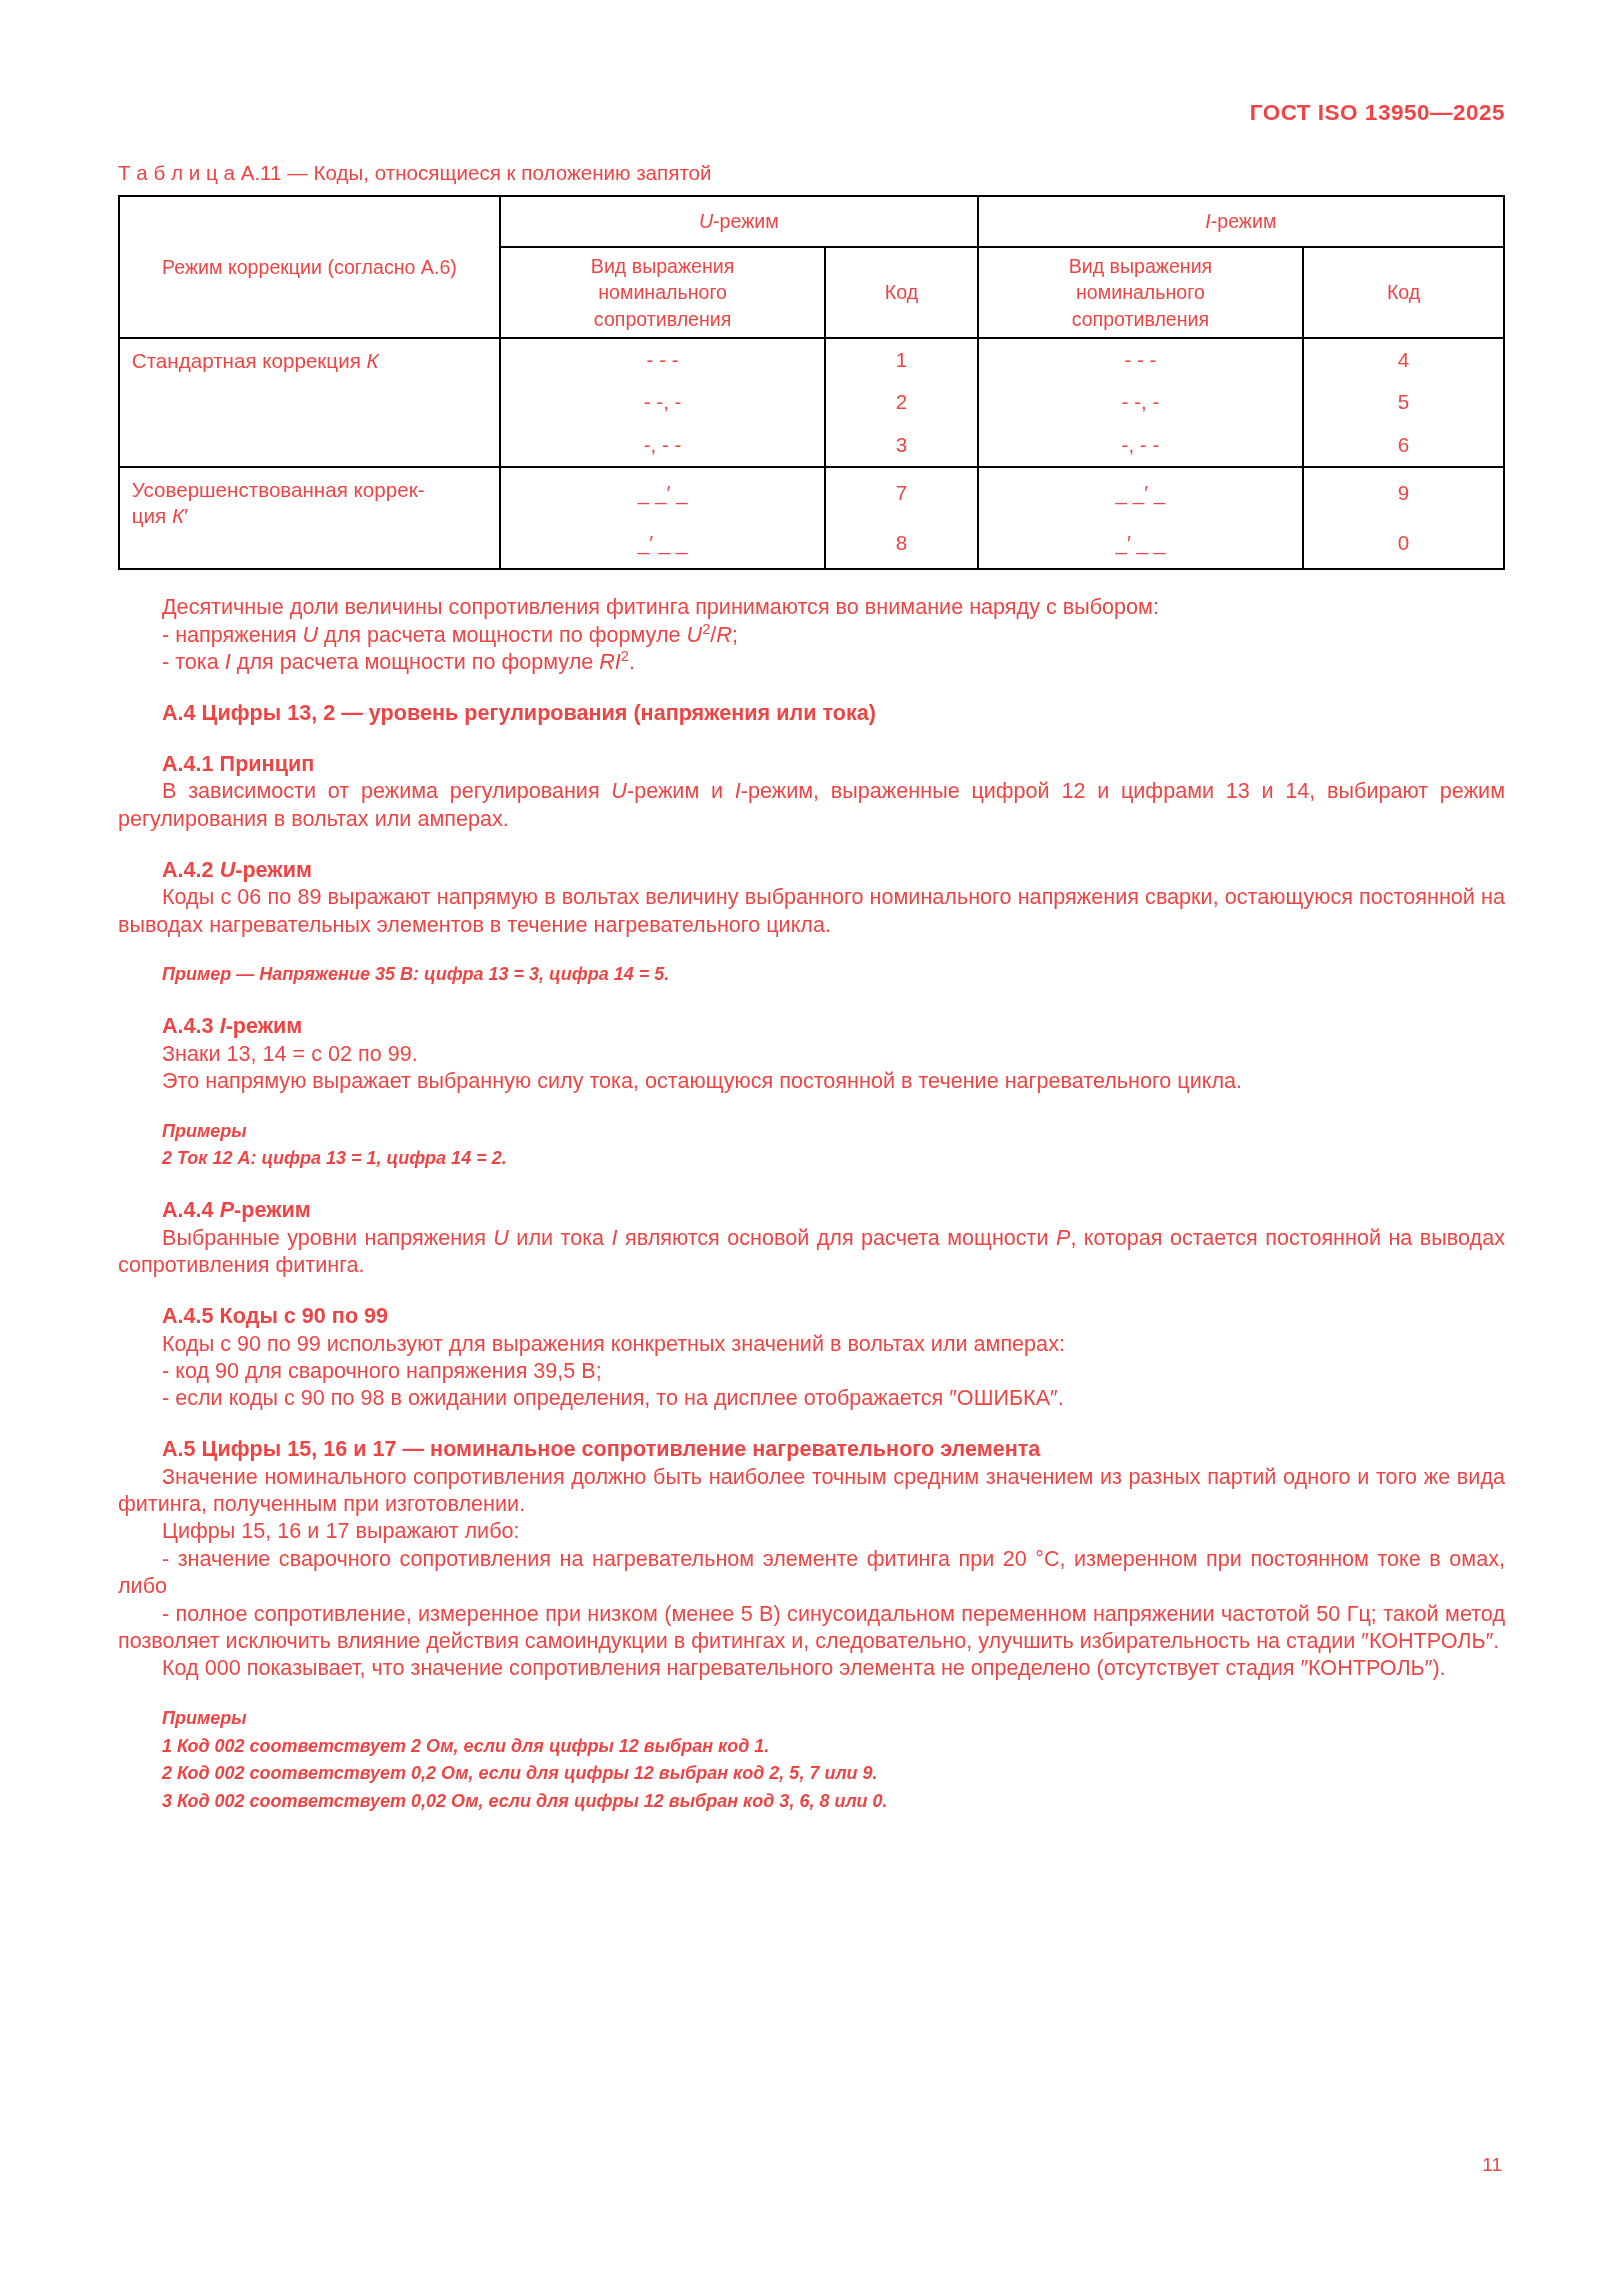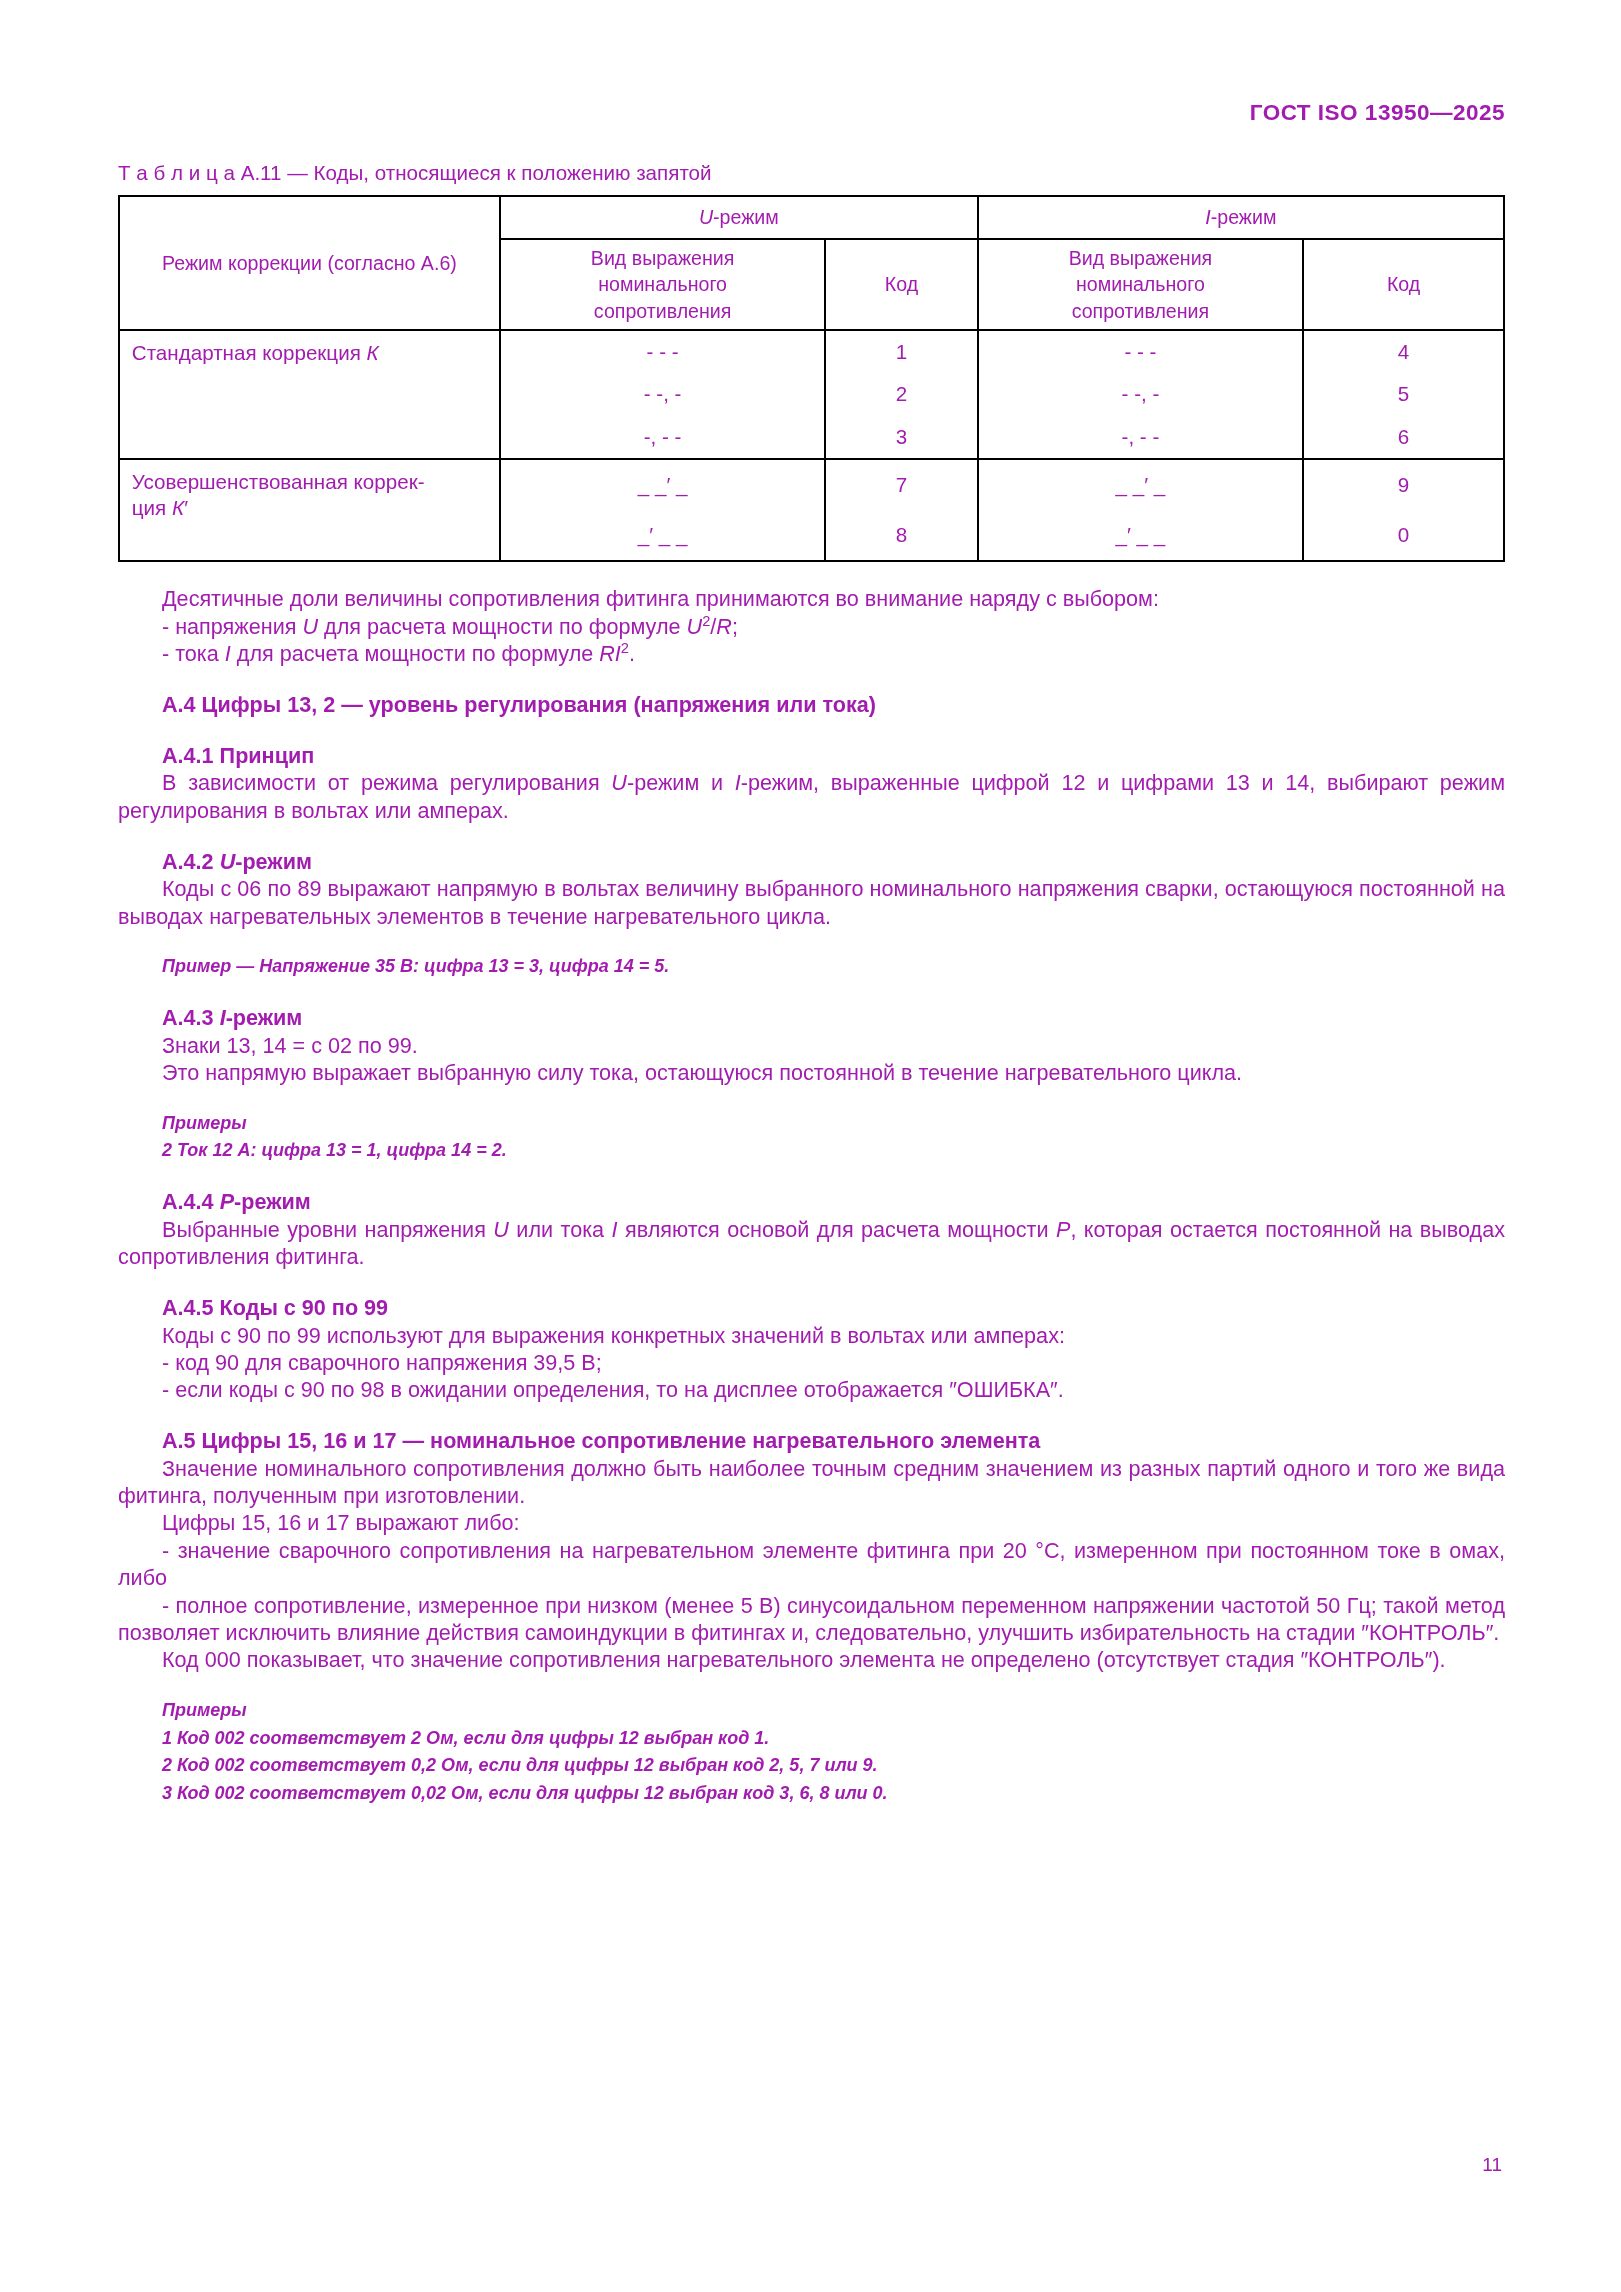--- a/index.html
+++ b/index.html
@@ -4,21 +4,21 @@
 <style>
   * { box-sizing: border-box; }
   html, body { margin: 0; padding: 0; background: #e8e8e8; }
   .page {
     width: 1621px;
     height: 2293px;
     background: #ffffff;
     position: relative;
     margin: 0 auto;
     font-family: "Liberation Sans", "DejaVu Sans", sans-serif;
-    color: #a21caf;
+    color: #ef4444;
     overflow: hidden;
   }
   .content {
     position: absolute;
     left: 118px;
     top: 0;
     width: 1387px;
   }
   .running-header {
     padding-top: 100px;
@@ -41,21 +41,21 @@
     border: 2px solid #000;
   }
   table.codes thead th {
     font-weight: normal;
     font-size: 19.6px;
     text-align: center;
     vertical-align: middle;
     padding: 4.9px 7.8px;
     line-height: 1.35;
   }
-  table.codes thead tr.h-top th { height: 43px; }
+  table.codes thead tr.h-top th { height: 51px; }
   table.codes thead tr.h-sub th { height: 90px; }
   table.codes tbody td {
     border-top: 0;
     border-bottom: 0;
     font-size: 20.6px;
     text-align: center;
     vertical-align: middle;
     padding: 3.9px 7.8px;
     height: 43px;
   }

